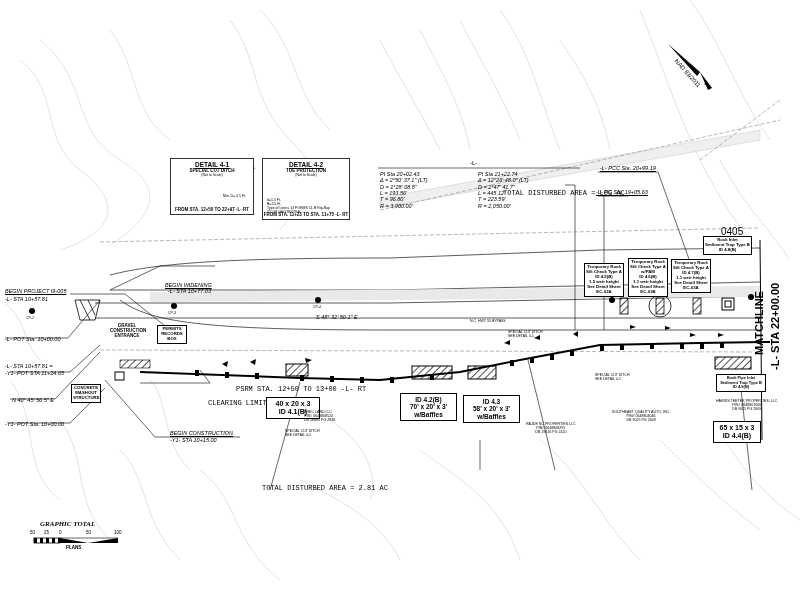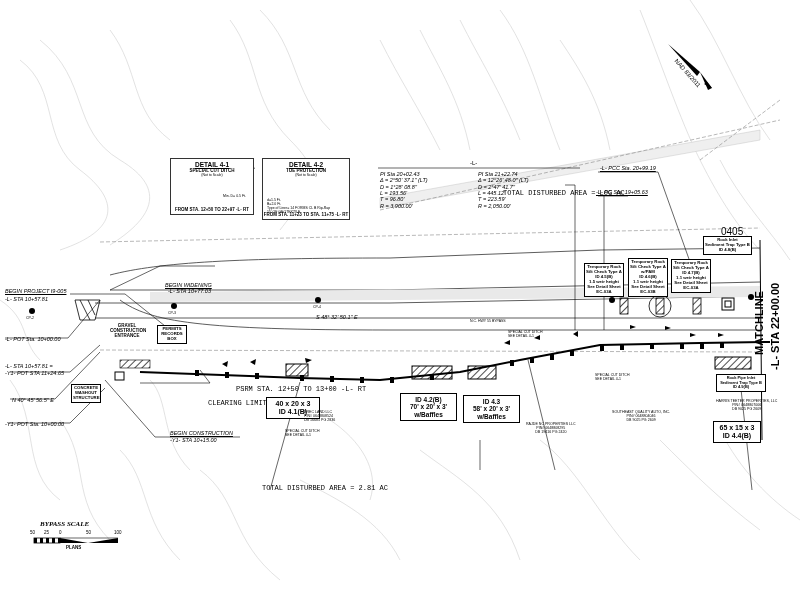--- a/index.html
+++ b/index.html
@@ -340,19 +340,19 @@
   <div>SOUTHEAST QUALITY AUTO, INC.</div>
   <div>PIN# 0648804046</div>
   <div>DB 9025 PG 2609</div>
 </div>
 <div class="abs" style="left:716px;top:399px;font-size:3.6px;line-height:1.15;text-align:center;">
   <div>HARRIS TEETER PROPERTIES, LLC</div>
   <div>PIN# 0648807006</div>
   <div>DB 9025 PG 2609</div>
 </div>
 
-<div class="t" style="left:40px;top:521px;font-size:7px;font-weight:bold;font-style:italic;font-family:'Liberation Serif',serif;">BYPASS SCALE</div>
+<div class="t" style="left:40px;top:521px;font-size:7px;font-weight:bold;font-style:italic;font-family:'Liberation Serif',serif;">GRAPHIC TOTAL</div>
 <div class="t" style="left:30px;top:531px;font-size:4.5px;">50</div>
 <div class="t" style="left:44px;top:531px;font-size:4.5px;">25</div>
 <div class="t" style="left:59px;top:531px;font-size:4.5px;">0</div>
 <div class="t" style="left:86px;top:531px;font-size:4.5px;">50</div>
 <div class="t" style="left:114px;top:531px;font-size:4.5px;">100</div>
 <div class="t" style="left:66px;top:546px;font-size:4.5px;font-weight:bold;">PLANS</div>
 
 </body></html>

